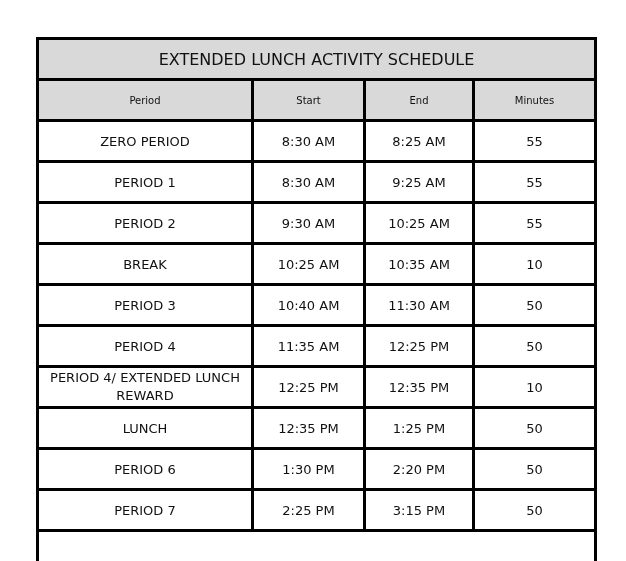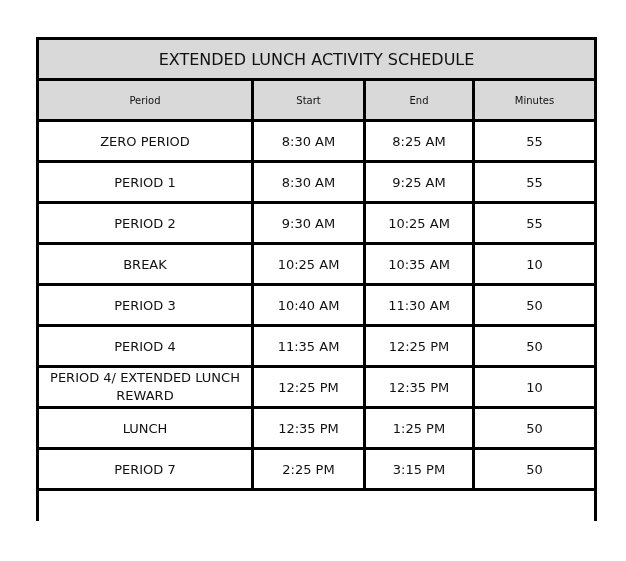--- a/index.html
+++ b/index.html
@@ -80,20 +80,26 @@
         <td>12:35 PM</td>
         <td>10</td>
       </tr>
       <tr class="row">
         <td>LUNCH</td>
         <td>12:35 PM</td>
         <td>1:25 PM</td>
         <td>50</td>
       </tr>
       <tr class="row">
+        <td>PERIOD 6</td>
+        <td>1:30 PM</td>
+        <td>2:20 PM</td>
+        <td>50</td>
+      </tr>
+      <tr class="row">
         <td>PERIOD 7</td>
         <td>2:25 PM</td>
         <td>3:15 PM</td>
         <td>50</td>
       </tr>
     </tbody>
   <tbody>
       <tr class="empty">
     <td colspan="4"></td>
   </tr>

